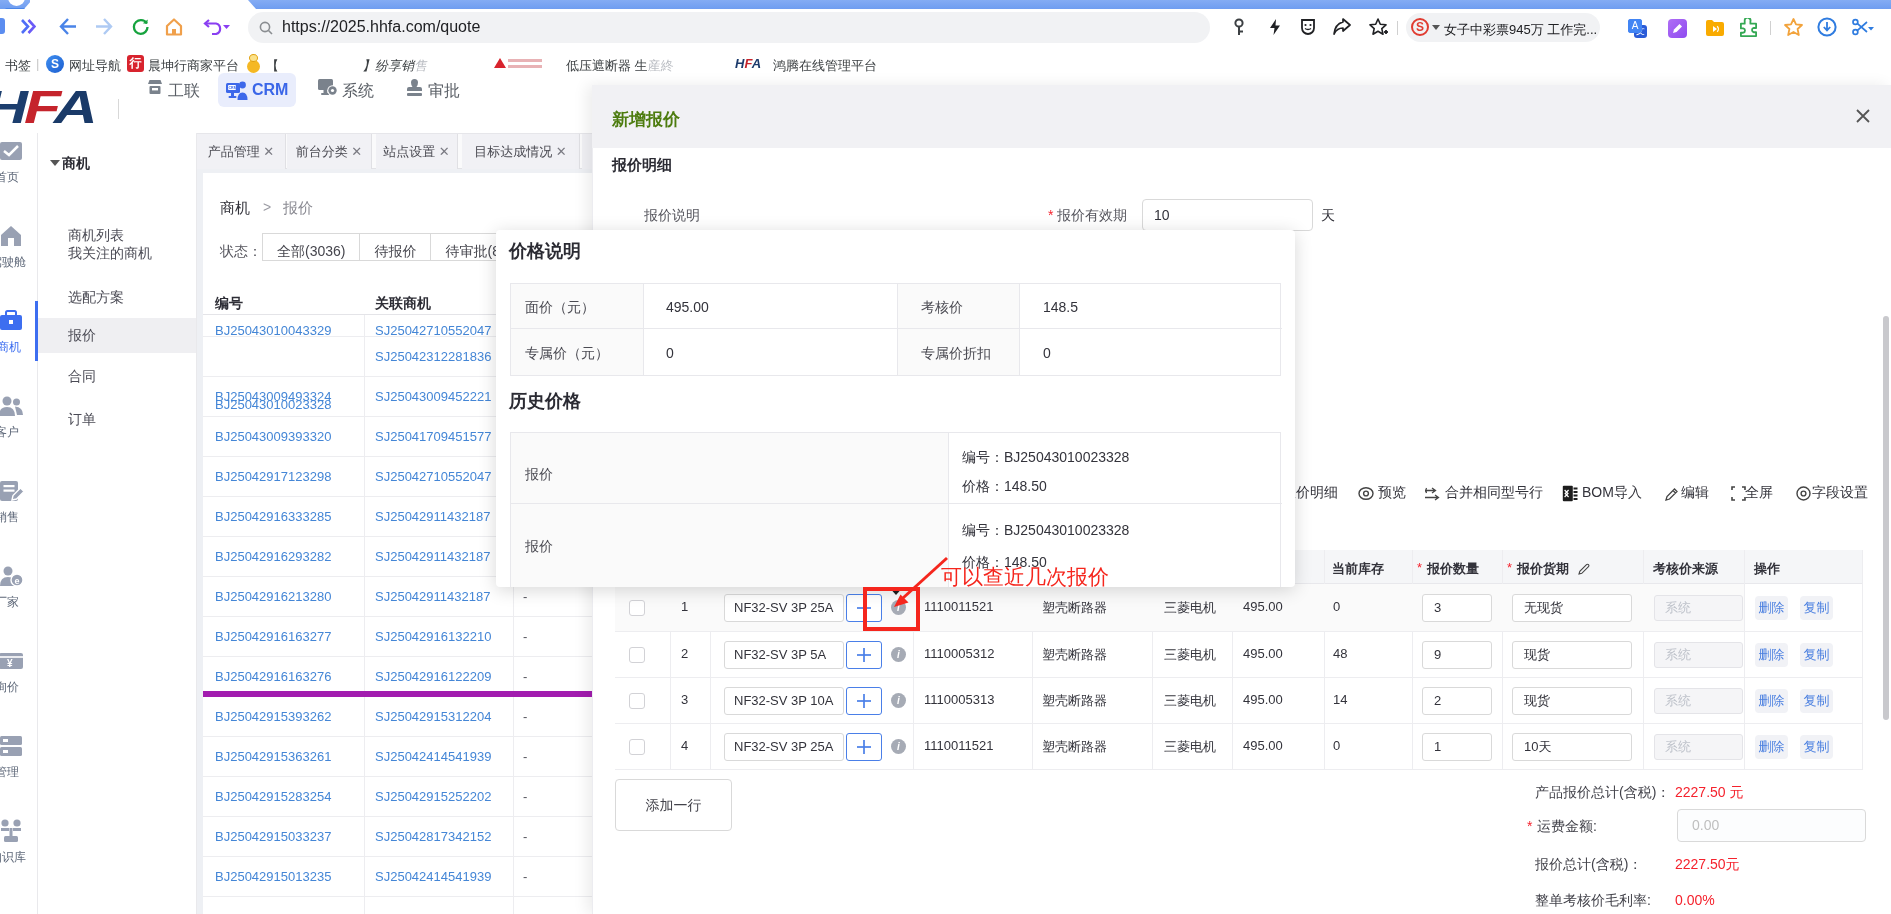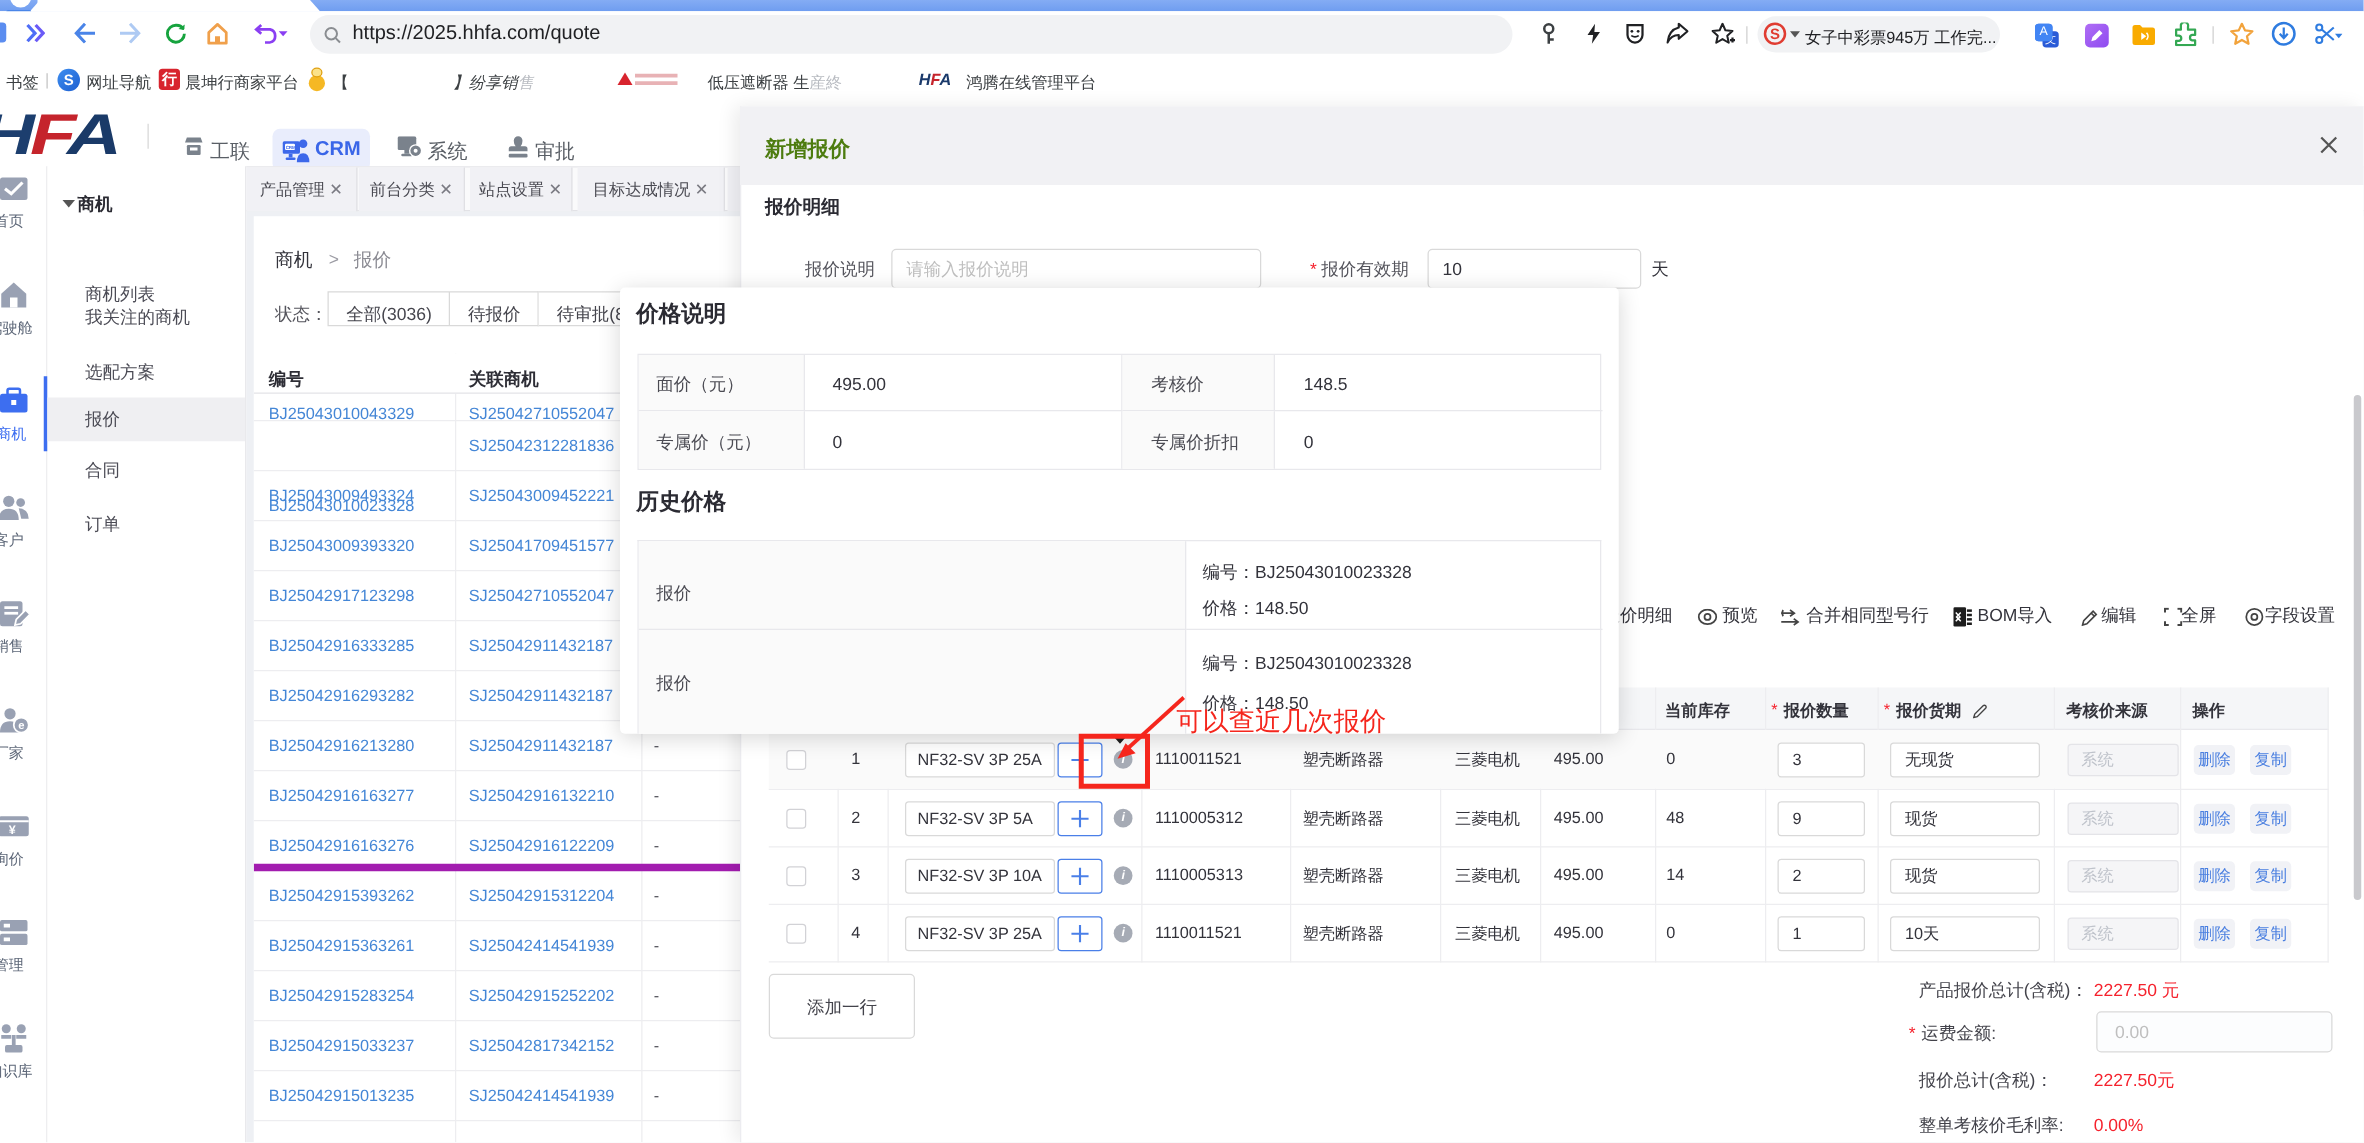--- a/index.html
+++ b/index.html
@@ -141,21 +141,21 @@
   <div class="abs" style="left:566px;top:11px;">低压遮断器 生<span style="color:#b9bcc2;">産終</span></div>
   <div class="abs" style="left:735px;top:10px;width:30px;height:16px;font-size:13px;font-weight:bold;font-style:italic;"><span style="color:#1b3a6b;">H</span><span style="color:#c5242c;">F</span><span style="color:#1b3a6b;">A</span></div>
   <div class="abs" style="left:773px;top:11px;">鸿腾在线管理平台</div>
 </div>
 
 <div class="abs" style="left:0;top:82px;width:1891px;height:51px;background:#fff;"></div>
 <div id="applogo" class="abs" style="left:-16px;top:86px;width:130px;height:44px;">
   <div class="abs" style="left:0;top:0;font-size:46px;line-height:42px;font-weight:bold;font-style:italic;letter-spacing:-3px;transform:scaleX(1.32);transform-origin:0 0;"><span style="color:#1c3e6e;">H</span><span style="color:#c5242c;">F</span><span style="color:#1a3a68;">A</span></div>
 </div>
 <div class="abs" style="left:118px;top:99px;width:1px;height:20px;background:#d8d8d8;"></div>
-<div id="appnav" class="abs" style="left:130px;top:102px;width:460px;height:40px;font-size:16px;color:#5a5f66;">
+<div id="appnav" class="abs" style="left:130px;top:72px;width:460px;height:40px;font-size:16px;color:#5a5f66;">
 
   <svg class="abs" style="left:17px;top:7px;" width="16" height="16" viewBox="0 0 16 16">
       <path d="M1 5 L2.5 1 L13.5 1 L15 5 Z" fill="#7a828c"></path>
       <rect x="2.5" y="7" width="11" height="8" rx="1" fill="#7a828c"></rect>
       <rect x="5" y="9" width="6" height="2.4" fill="#fff"></rect>
     </svg>
   <div class="abs" style="left:38px;top:9px;">工联</div>
 
   <div class="abs" style="left:88px;top:1px;width:78px;height:34px;border-radius:6px;background:#e9edfc;"></div>
   <svg class="abs" style="left:96px;top:8px;" width="22" height="20" viewBox="0 0 22 20">
@@ -376,21 +376,20 @@
 <div class="abs" style="left:592px;top:85px;width:1299px;height:829px;background:#fff;box-shadow:-5px 0 14px rgba(0,0,0,0.08);border-left:1px solid #ececf0;"></div>
 <div class="abs" style="left:592px;top:85px;width:1299px;height:63px;background:#f1f1f4;"></div>
 <div class="abs" style="left:612px;top:108px;font-size:17px;font-weight:bold;color:#4d7c0f;">新增报价</div>
 <svg class="abs" style="left:1855px;top:108px;" width="16" height="16" viewBox="0 0 16 16">
     <path d="M2 2 L14 14 M14 2 L2 14" stroke="#555" stroke-width="1.8"></path>
   </svg>
 <div id="drawerbody" class="abs" style="left:592px;top:148px;width:1299px;height:766px;">
   <div class="abs" style="left:20px;top:8px;font-size:15px;font-weight:bold;color:#2b2b33;">报价明细</div>
 
   <div class="abs" style="left:52px;top:59px;font-size:14px;color:#55555d;">报价说明</div>
-  <div class="abs" style="left:121px;top:51px;width:296px;height:32px;border:1px solid #d9d9d9;border-radius:4px;background:#fff;line-height:30px;padding-left:11px;font-size:14px;color:#bfbfbf;">请输入报价说明</div>
   <div class="abs" style="left:456px;top:59px;font-size:14px;color:#f5222d;">*</div>
   <div class="abs" style="left:465px;top:59px;font-size:14px;color:#55555d;">报价有效期</div>
   <div class="abs" style="left:550px;top:51px;width:171px;height:32px;border:1px solid #d9d9d9;border-radius:4px;background:#fff;line-height:30px;padding-left:11px;font-size:14px;color:#33333b;">10</div>
   <div class="abs" style="left:729px;top:59px;font-size:14px;color:#33333b;">天</div>
 
   <div id="dtoolbar" class="abs" style="left:0;top:335px;width:1299px;height:22px;font-size:14px;color:#33333b;">
     <svg class="abs" style="left:670px;top:3px;" width="15" height="15" viewBox="0 0 15 15">
         <rect x="1" y="1" width="13" height="13" rx="2" fill="none" stroke="#444" stroke-width="1.4"></rect>
         <line x1="4" y1="5" x2="11" y2="5" stroke="#444" stroke-width="1.3"></line>
         <line x1="4" y1="8" x2="11" y2="8" stroke="#444" stroke-width="1.3"></line>

